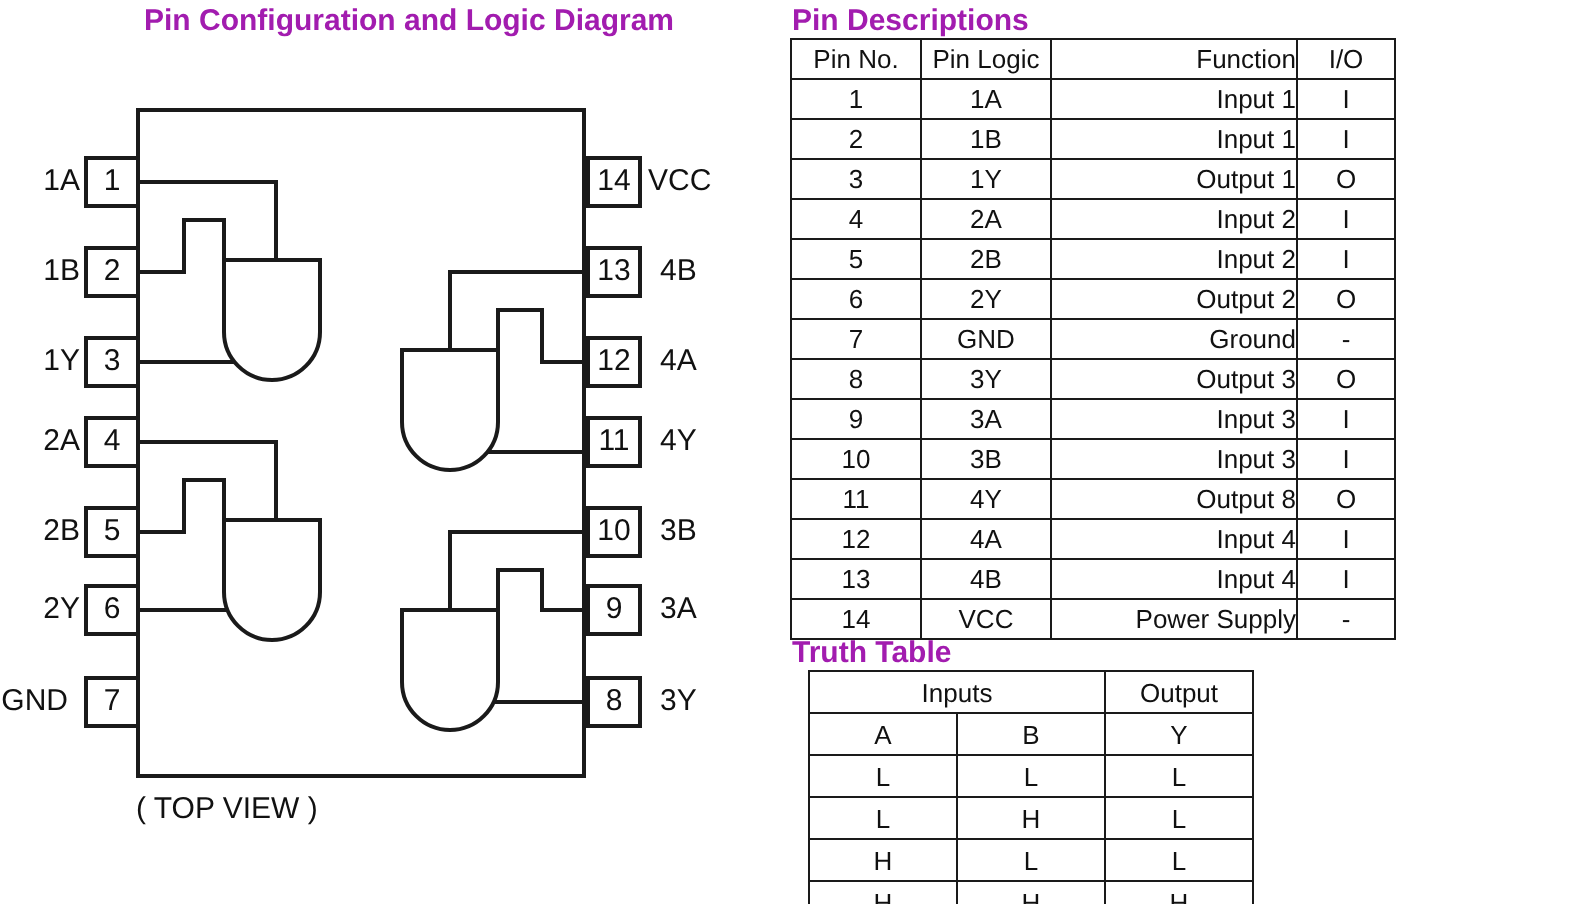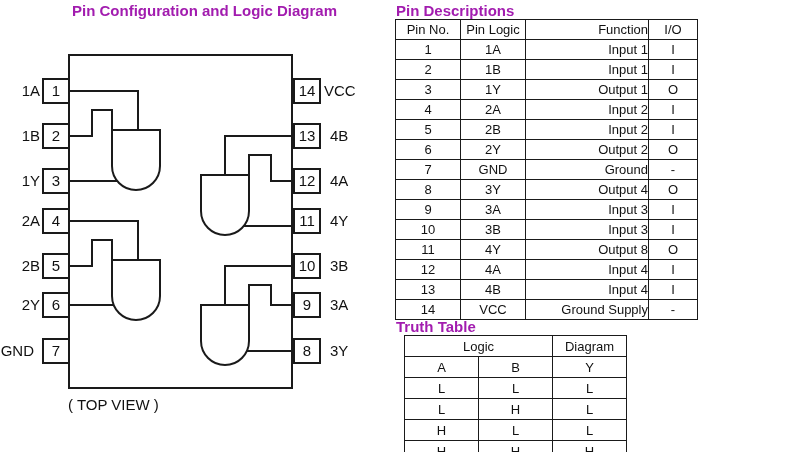--- a/index.html
+++ b/index.html
@@ -269,21 +269,21 @@
         </tr>
         <tr>
           <td class="c-no">7</td>
           <td class="c-name">GND</td>
           <td class="c-func">Ground</td>
           <td class="c-io">-</td>
         </tr>
         <tr>
           <td class="c-no">8</td>
           <td class="c-name">3Y</td>
-          <td class="c-func">Output 4</td>
+          <td class="c-func">Output 3</td>
           <td class="c-io">O</td>
         </tr>
         <tr>
           <td class="c-no">9</td>
           <td class="c-name">3A</td>
           <td class="c-func">Input 3</td>
           <td class="c-io">I</td>
         </tr>
         <tr>
           <td class="c-no">10</td>
@@ -305,31 +305,31 @@
         </tr>
         <tr>
           <td class="c-no">13</td>
           <td class="c-name">4B</td>
           <td class="c-func">Input 4</td>
           <td class="c-io">I</td>
         </tr>
         <tr>
           <td class="c-no">14</td>
           <td class="c-name">VCC</td>
-          <td class="c-func">Ground Supply</td>
+          <td class="c-func">Power Supply</td>
           <td class="c-io">-</td>
         </tr>
       </tbody>
   </table>
 
   <table id="truth-table">
     <thead>
       <tr>
-        <td colspan="2">Logic</td>
-        <td>Diagram</td>
+        <td colspan="2">Inputs</td>
+        <td>Output</td>
       </tr>
       <tr>
         <td>A</td>
         <td>B</td>
         <td>Y</td>
       </tr>
     </thead>
     <tbody id="truth-body">
         <tr>
           <td>L</td>

